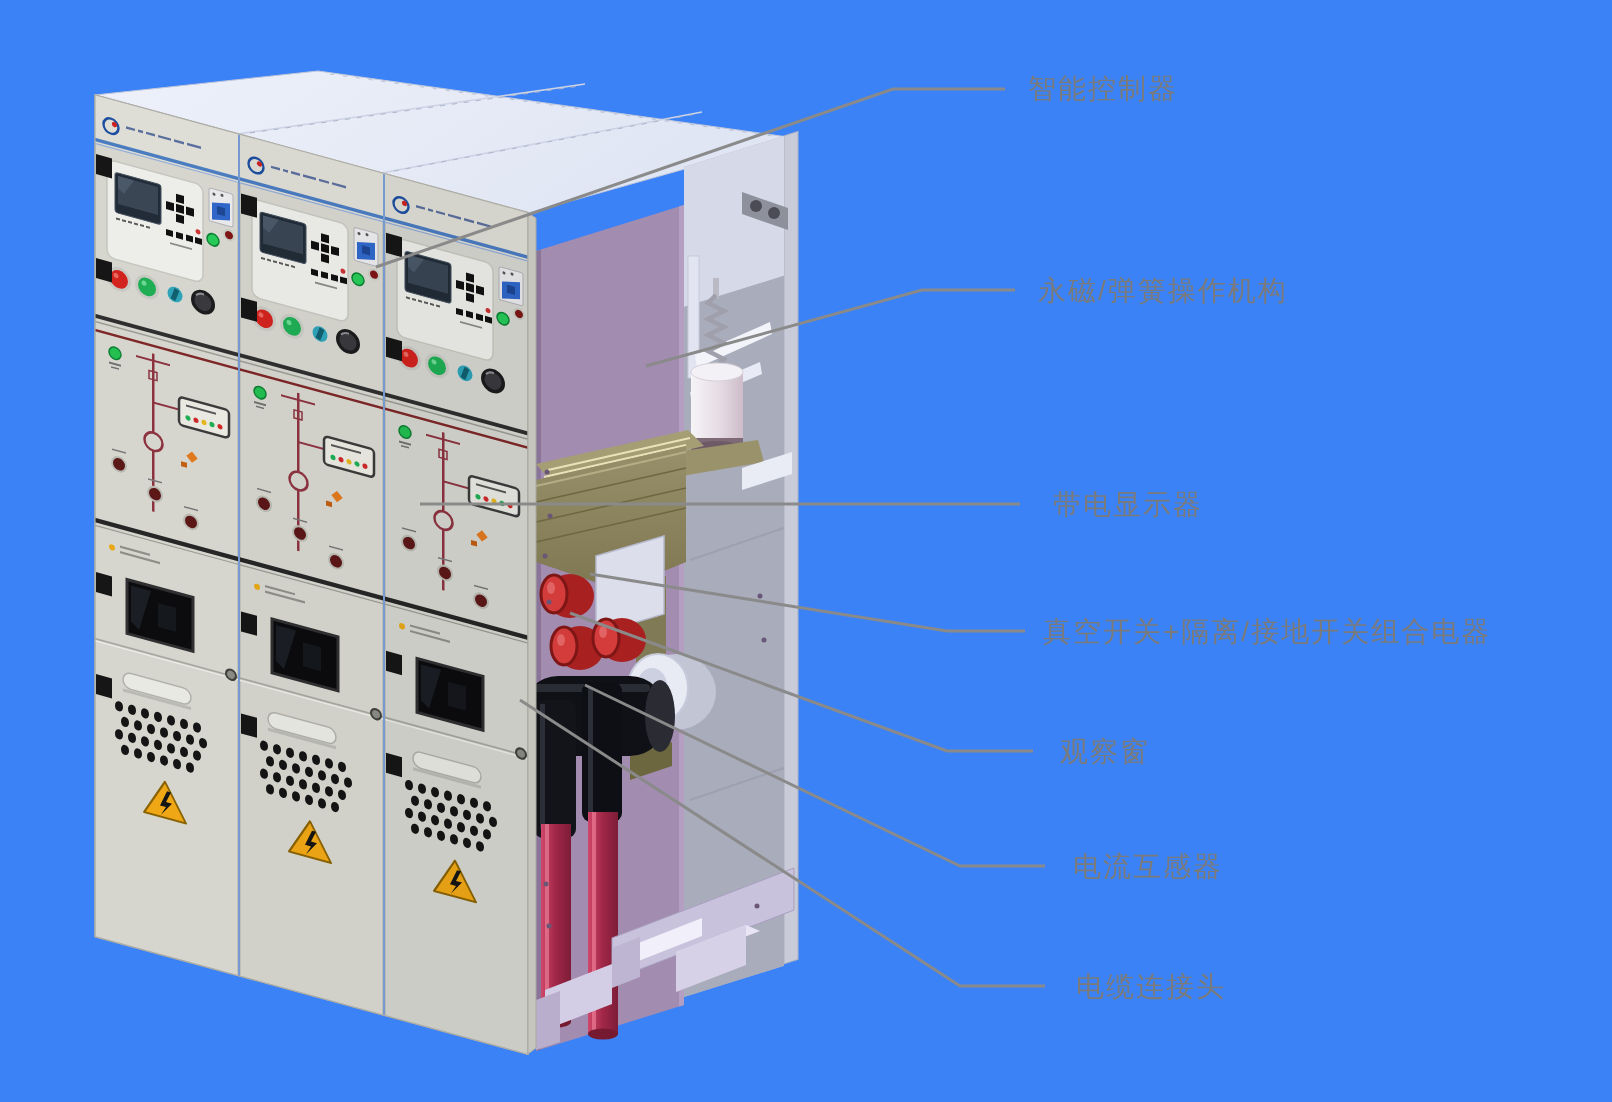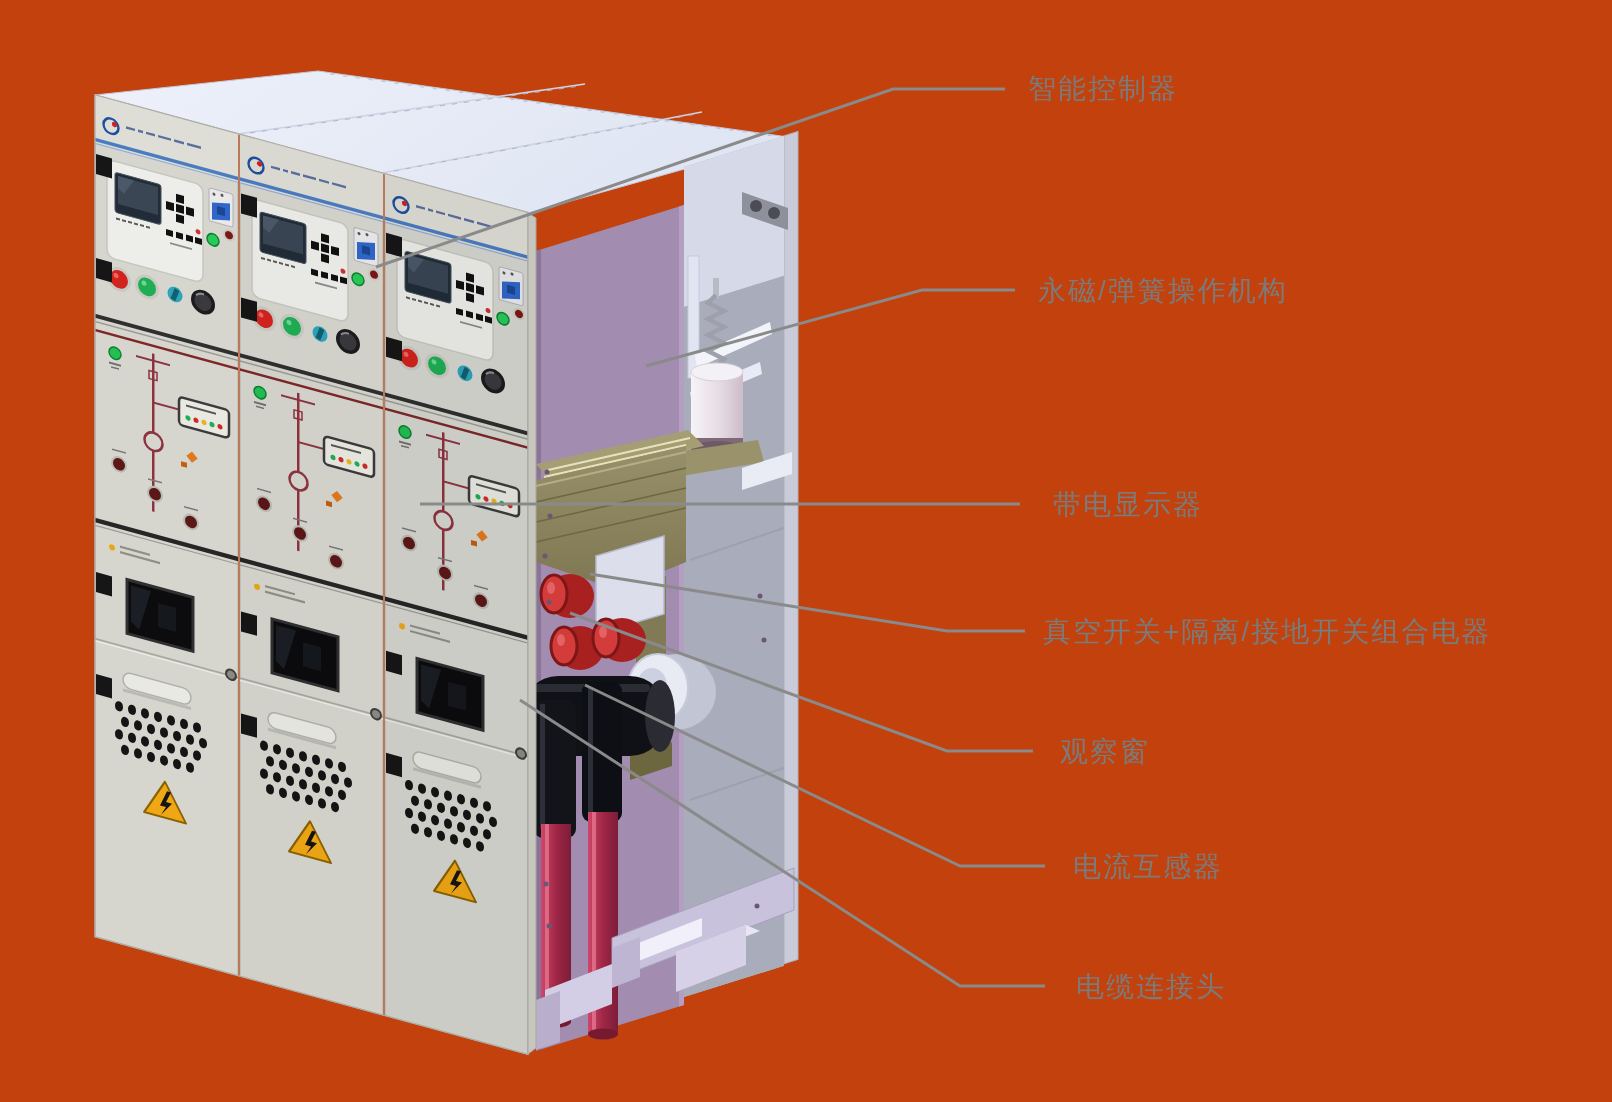--- a/index.html
+++ b/index.html
@@ -1,16 +1,16 @@
 <!DOCTYPE html>
 <html><head>
 <meta charset="utf-8">
 <style>
   html,body{margin:0;padding:0;background:#ffffff;}
-  .stage{position:relative;width:1612px;height:1102px;background:#c2410c;overflow:hidden;
+  .stage{position:relative;width:1612px;height:1102px;background:#3b82f6;overflow:hidden;
          font-family:"Liberation Sans","DejaVu Sans",sans-serif;}
   svg{display:block;}
   .ann-label{font-size:28px;fill:#7b7b7b;letter-spacing:2px;font-weight:500;
              font-family:"Liberation Sans","DejaVu Sans",sans-serif;}
   .leader{stroke:#8a8a8a;stroke-width:3;fill:none;}
 </style>
 </head>
 <body>
 
 <div class="stage">

